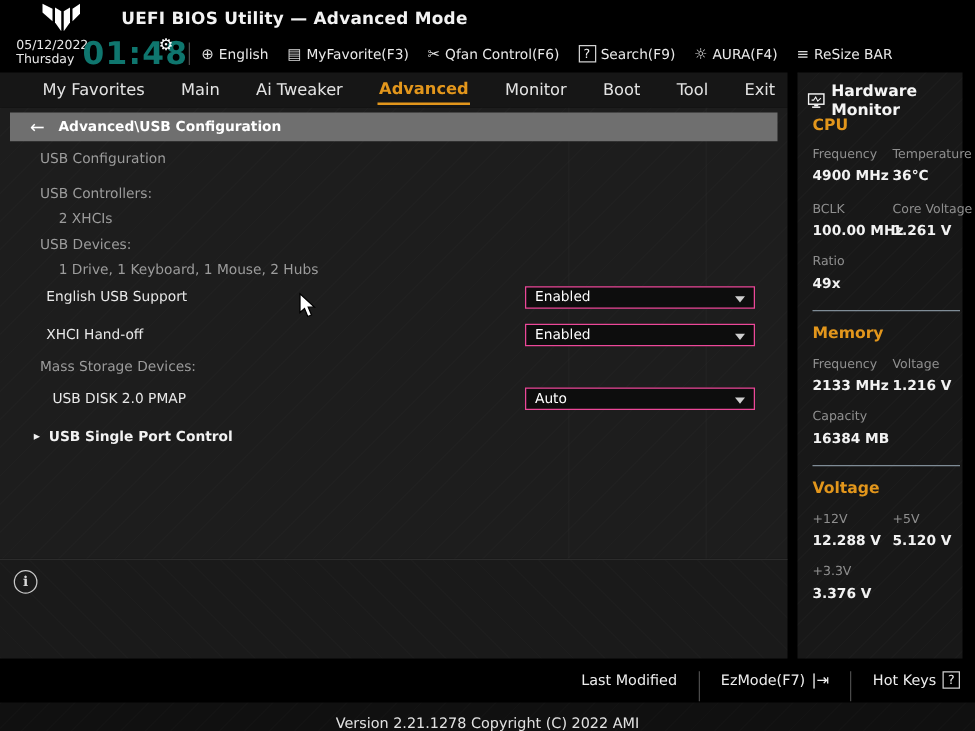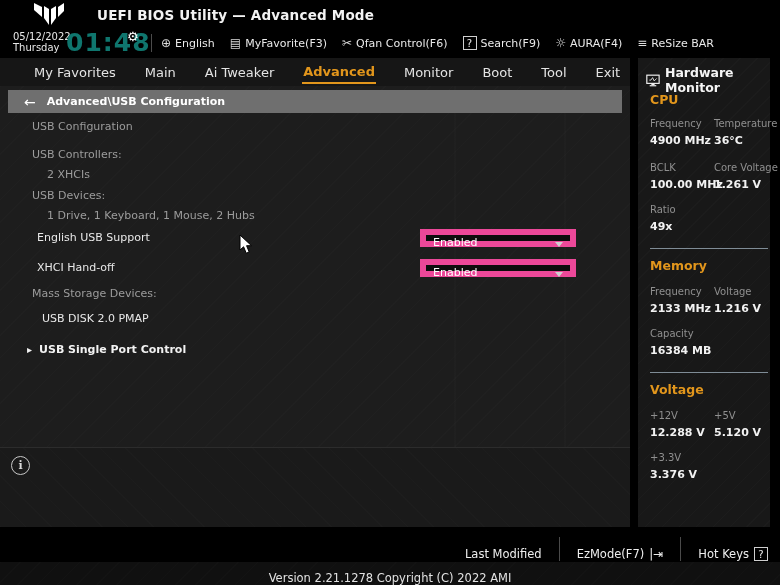--- a/index.html
+++ b/index.html
@@ -43,37 +43,37 @@
   .breadcrumb { position:absolute; left:8px; top:90px; width:614px; height:23px; background:#6f6f6f; display:flex; align-items:center; gap:11px; padding-left:16px; }
   .bc-back { color:#fff; font-size:14px; line-height:14px; cursor:default; }
   .bc-label { color:#fff; font-size:11px; font-weight:bold; }
 
   .row { position:absolute; font-size:11px; white-space:nowrap; }
   .row.gray { color:#9c9c9c; }
   .row.white { color:#e8e8e8; }
   .row.submenu { color:#f2f2f2; font-weight:bold; display:flex; align-items:center; gap:7px; }
   .submenu-arrow { color:#f2f2f2; font-size:10px; }
 
-  .dropdown { position:absolute; width:156px; height:18px; border:6px solid #ec4899; background:#0d0d0d; color:#fff;
+  .dropdown { position:absolute; width:184px; height:18px; border:1px solid #ec4899; background:#0d0d0d; color:#fff;
     font-size:11px; line-height:16px; padding-left:7px; cursor:default; }
   .dd-arrow { position:absolute; right:7px; top:7px; width:0; height:0; border-left:4px solid transparent; border-right:4px solid transparent; border-top:5px solid #cfcfcf; }
 
   
   .sidebar { position:absolute; left:638px; top:58px; width:132px; height:469px; background:#181818;
     background-image:repeating-linear-gradient(135deg, rgba(255,255,255,.016) 0 1px, transparent 1px 12px); }
   .hm-header { position:absolute; left:8px; top:7px; display:flex; align-items:center; gap:5px; color:#f5f5f5; font-size:12.5px; font-weight:bold; }
   .hm-title-orange { position:absolute; color:#e2961c; font-size:12.5px; font-weight:bold; left:12px; }
   .hm-label { position:absolute; color:#8f8f8f; font-size:10px; white-space:nowrap; }
   .hm-value { position:absolute; color:#f2f2f2; font-size:11px; font-weight:bold; white-space:nowrap; }
   .hm-divider { position:absolute; left:12px; width:118px; height:1px; background:#7f8c96; }
   .c1 { left:12px; } .c2 { left:76px; }
 
   
   .bottombar { position:absolute; left:0; top:527px; width:780px; height:35px; background:#000; }
-  .bottom-controls { position:absolute; right:12px; top:537px; height:24px; display:flex; align-items:flex-end; gap:17px; }
+  .bottom-controls { position:absolute; right:12px; top:537px; height:24px; display:flex; align-items:flex-start; gap:17px; }
   .bctrl { color:#eee; font-size:11.5px; display:flex; align-items:center; gap:5px; cursor:default; }
   .bsep { width:1px; height:24px; background:#4a4a4a; }
   .ez-glyph { font-size:12px; color:#eee; }
   .versionbar { position:absolute; left:0; top:562px; width:780px; height:23px; background:#101010;
     background-image:repeating-linear-gradient(135deg, rgba(255,255,255,.012) 0 1px, transparent 1px 14px);
     display:flex; align-items:flex-end; justify-content:center; }
   .version-text { color:#e2e2e2; font-size:11.5px; }
 
   .cursor { position:absolute; left:239px; top:234px; pointer-events:none; }
 </style>
@@ -160,20 +160,24 @@
 
   <div class="row white" style="left:37px; top:261px;">XHCI Hand-off</div>
   <div class="dropdown" style="left:420px; top:259px;">
     <span>Enabled</span>
     <span class="dd-arrow"></span>
   </div>
 
   <div class="row gray" style="left:32px; top:287px;">Mass Storage Devices:</div>
 
   <div class="row white" style="left:42px; top:312px;">USB DISK 2.0 PMAP</div>
+  <div class="dropdown" style="left:420px; top:310px;">
+    <span>Auto</span>
+    <span class="dd-arrow"></span>
+  </div>
 
   <div class="row submenu" style="left:27px; top:343px;">
     <span class="submenu-arrow">▸</span>
     <span>USB Single Port Control</span>
   </div>
 
   <div class="helparea"></div>
   <div class="info-circle">i</div>
 
   <div class="sidebar">

